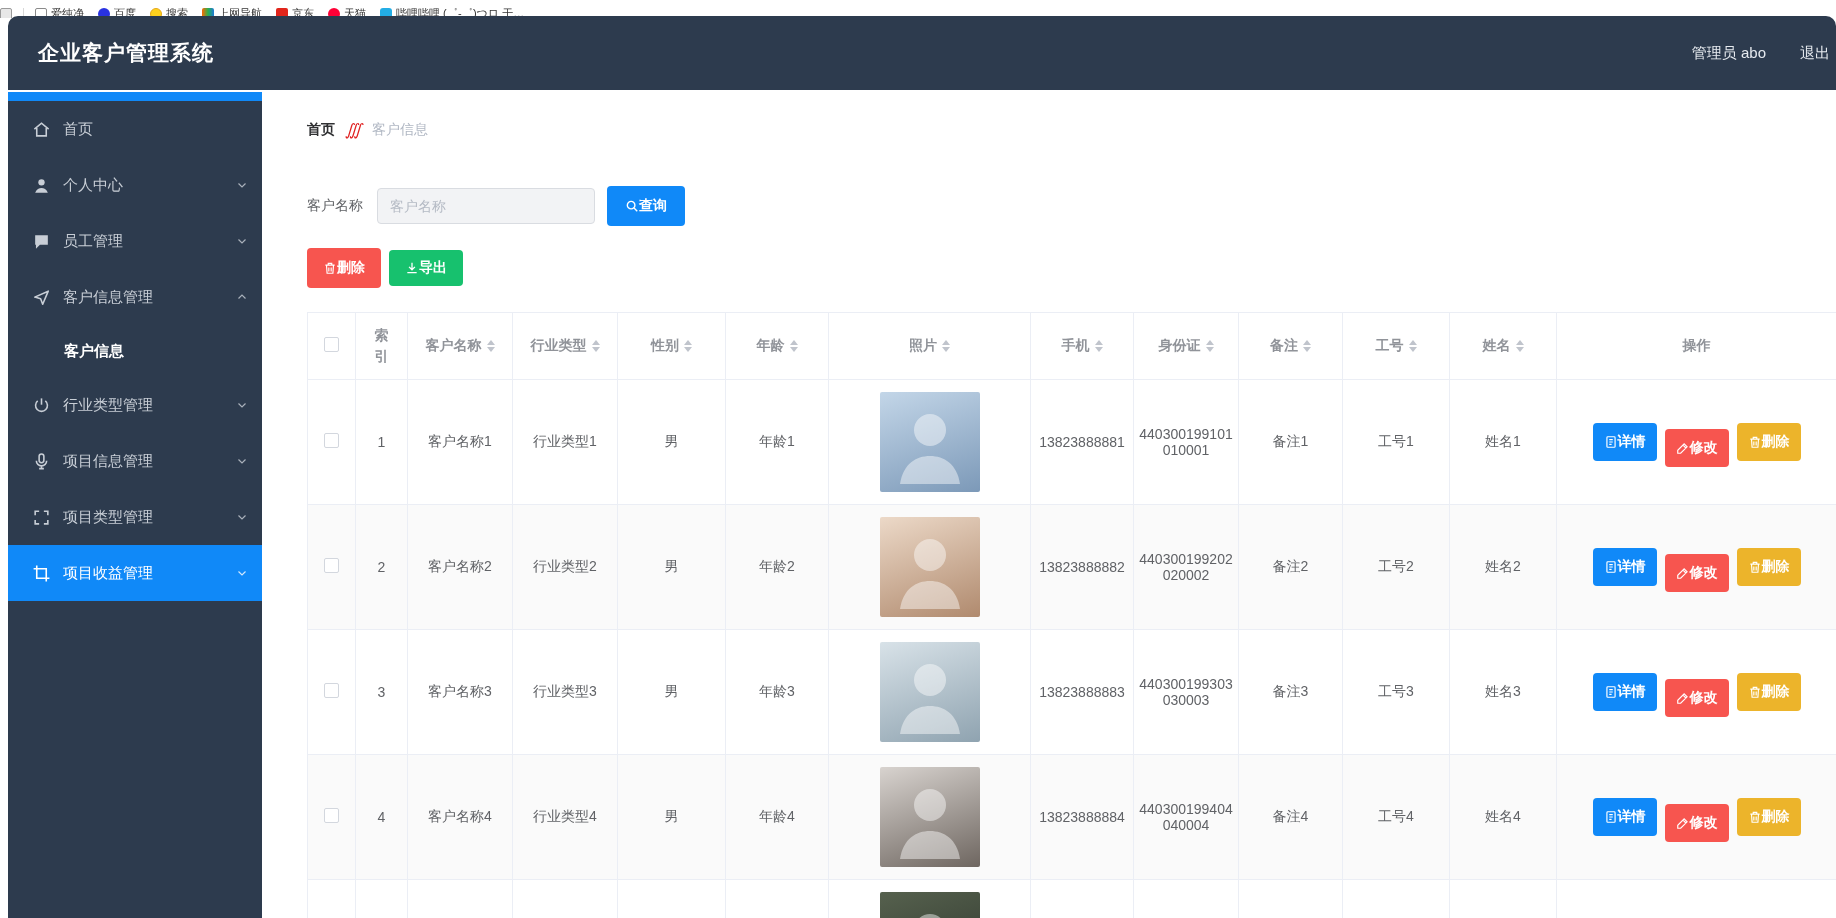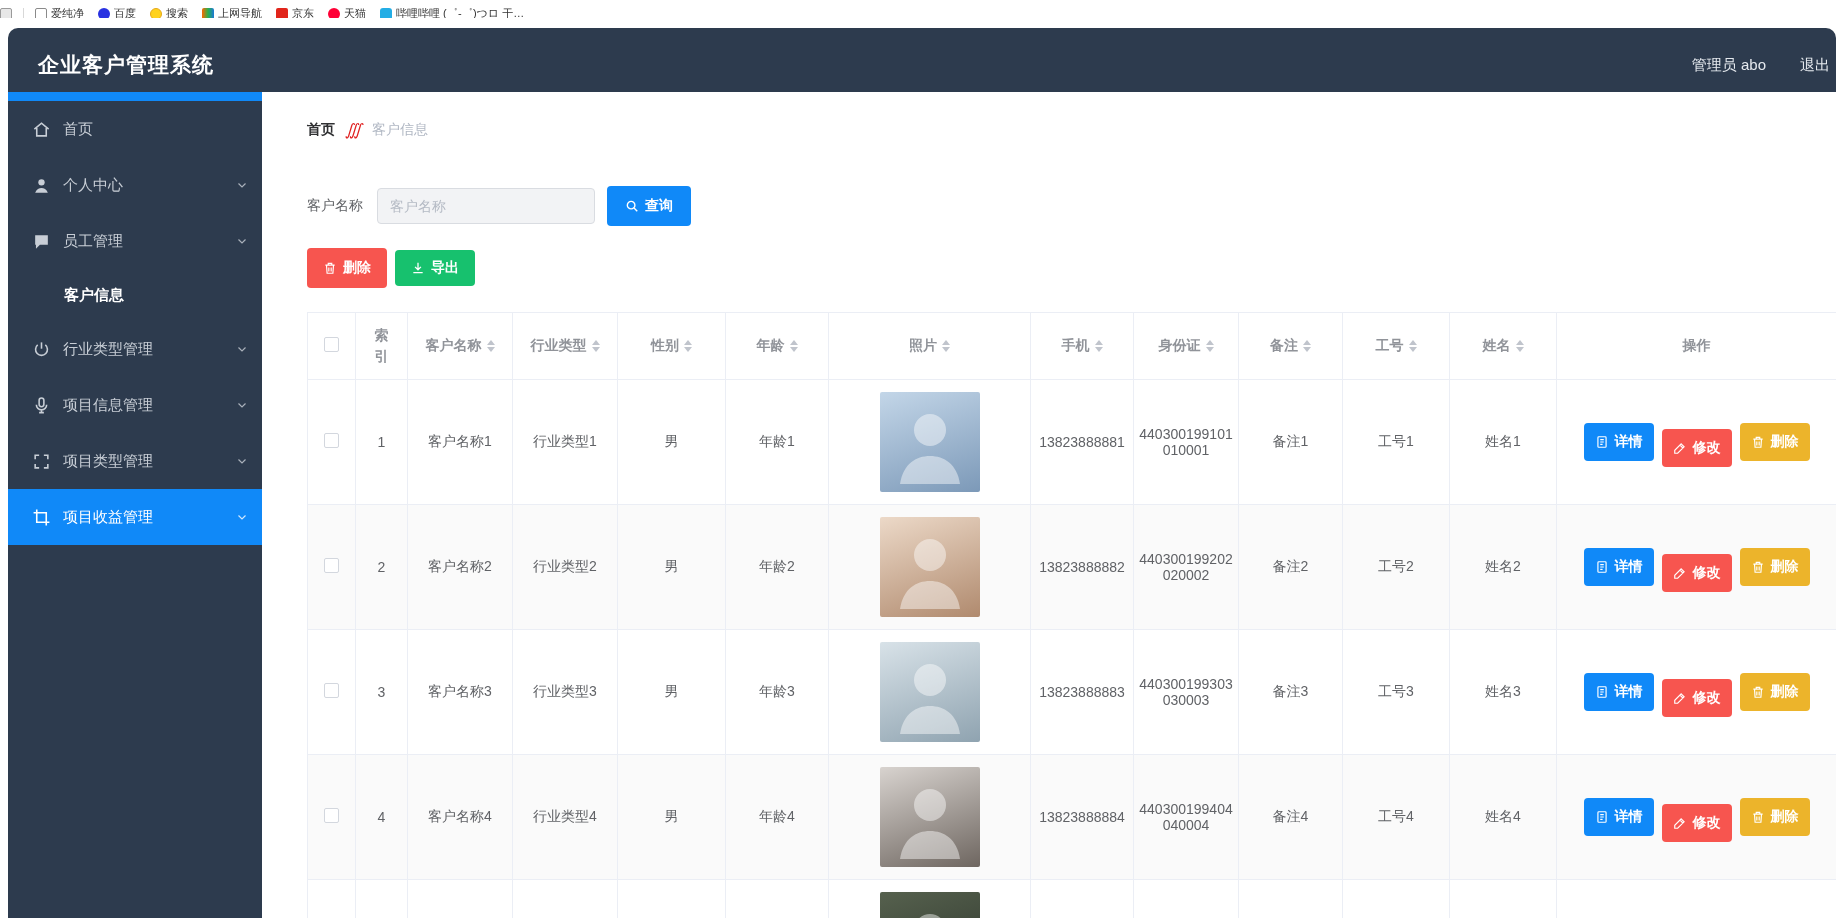--- a/index.html
+++ b/index.html
@@ -19,21 +19,21 @@
   .bi-printer-icon { background:#e8e8e8; border:1px solid #9a9a9a; border-radius:2px; }
   .bi-folder-icon  { background:#fff; border:1px solid #8a8a8a; border-radius:2px; }
   .bi-baidu-icon   { background:#2932e1; border-radius:50%; }
   .bi-search-circle-icon { background:#ffd21e; border-radius:50%; border:1px solid #e6a817; }
   .bi-2345-icon { background:linear-gradient(90deg,#f60,#2bb14c,#1b78d8); border-radius:2px; }
   .bi-jd-icon   { background:#e1251b; border-radius:2px; }
   .bi-tmall-icon{ background:#ff0036; border-radius:50%; }
   .bi-bilibili-icon { background:#23ade5; border-radius:3px; }
 
   
-  .app-header { position:absolute; left:8px; right:0; top:28px; height:74px;
+  .app-header { position:absolute; left:8px; right:0; top:16px; height:74px;
     background:var(--header-navy,#2d3b4e); border-radius:10px 10px 0 0;
     display:flex; align-items:center; justify-content:space-between; }
   .app-title { color:#fff; font-size:21px; font-weight:bold; padding-left:30px; letter-spacing:1px; }
   .header-right { display:flex; align-items:center; gap:34px; padding-right:6px;
     color:#e6eaef; font-size:15px; }
   .header-right span { cursor:pointer; }
 
   
   .sidebar { position:absolute; left:8px; top:92px; width:254px; bottom:0;
     background:var(--header-navy,#2d3b4e); }
@@ -57,21 +57,21 @@
   .bc-home { color:#303133; font-weight:bold; cursor:pointer; }
   .bc-sep { color:#e02020; font-size:16px; font-style:italic; line-height:1; }
   .bc-current { color:#b0b7c3; }
 
   .filters { margin-top:44px; display:flex; align-items:center; }
   .filter-label { font-size:14px; color:#606266; margin-right:14px; }
   .search-input { width:218px; height:36px; border:1px solid #d9dce1; border-radius:4px;
     background:#f2f3f5; padding:0 12px; font-size:14px; color:#606266; outline:none;
     font-family:"Liberation Sans", sans-serif; }
   .search-input::placeholder { color:#b4bac4; }
-  .btn { display:inline-flex; align-items:center; justify-content:center; gap:6px;
+  .btn { display:inline-flex; align-items:center; justify-content:center; 
     border:none; border-radius:4px; color:#fff; font-size:14px; font-weight:bold;
     cursor:pointer; font-family:"Liberation Sans", sans-serif; }
   .btn svg { width:14px; height:14px; display:block; }
   .btn-search { height:40px; padding:0 18px; margin-left:12px; background:var(--accent-blue,#1890ff); }
   .toolbar { margin-top:22px; display:flex; align-items:center; gap:8px; }
   .btn-danger  { height:40px; padding:0 16px; background:var(--danger-red,#f7554f); }
   .btn-success { height:28px; padding:18px 16px; background:var(--success-green,#17c16e); }
 
   
   table.customer-table { margin-top:24px; width:1529px; border-collapse:collapse;
@@ -191,20 +191,33 @@
         <div class="menu-item">
           <span class="mi-icon">
             <svg viewBox="0 0 24 24" fill="currentColor">
               <path d="M4 4h16v12H10l-5 5v-5H4z"></path>
             </svg>
           </span>
           <span class="mi-label">员工管理</span>
           <span class="mi-chevron">
             <svg viewBox="0 0 24 24" fill="none" stroke="currentColor" stroke-width="2.4">
               <path d="M5 9l7 7 7-7"></path>
+            </svg>
+          </span>
+        </div>
+        <div class="menu-item">
+          <span class="mi-icon">
+            <svg viewBox="0 0 24 24" fill="none" stroke="currentColor" stroke-width="2" stroke-linejoin="round">
+              <path d="M3.5 11.5 20.5 4l-7 16.5-2.6-7z"></path>
+            </svg>
+          </span>
+          <span class="mi-label">客户信息管理</span>
+          <span class="mi-chevron">
+            <svg viewBox="0 0 24 24" fill="none" stroke="currentColor" stroke-width="2.4">
+              <path d="M5 15l7-7 7 7"></path>
             </svg>
           </span>
         </div>
         <div class="menu-subitem">客户信息</div>
         <div class="menu-item">
           <span class="mi-icon">
             <svg viewBox="0 0 24 24" fill="none" stroke="currentColor" stroke-width="2">
               <path d="M12 3v8"></path>
               <path d="M7.2 6.2a7.5 7.5 0 1 0 9.6 0"></path>
             </svg>

